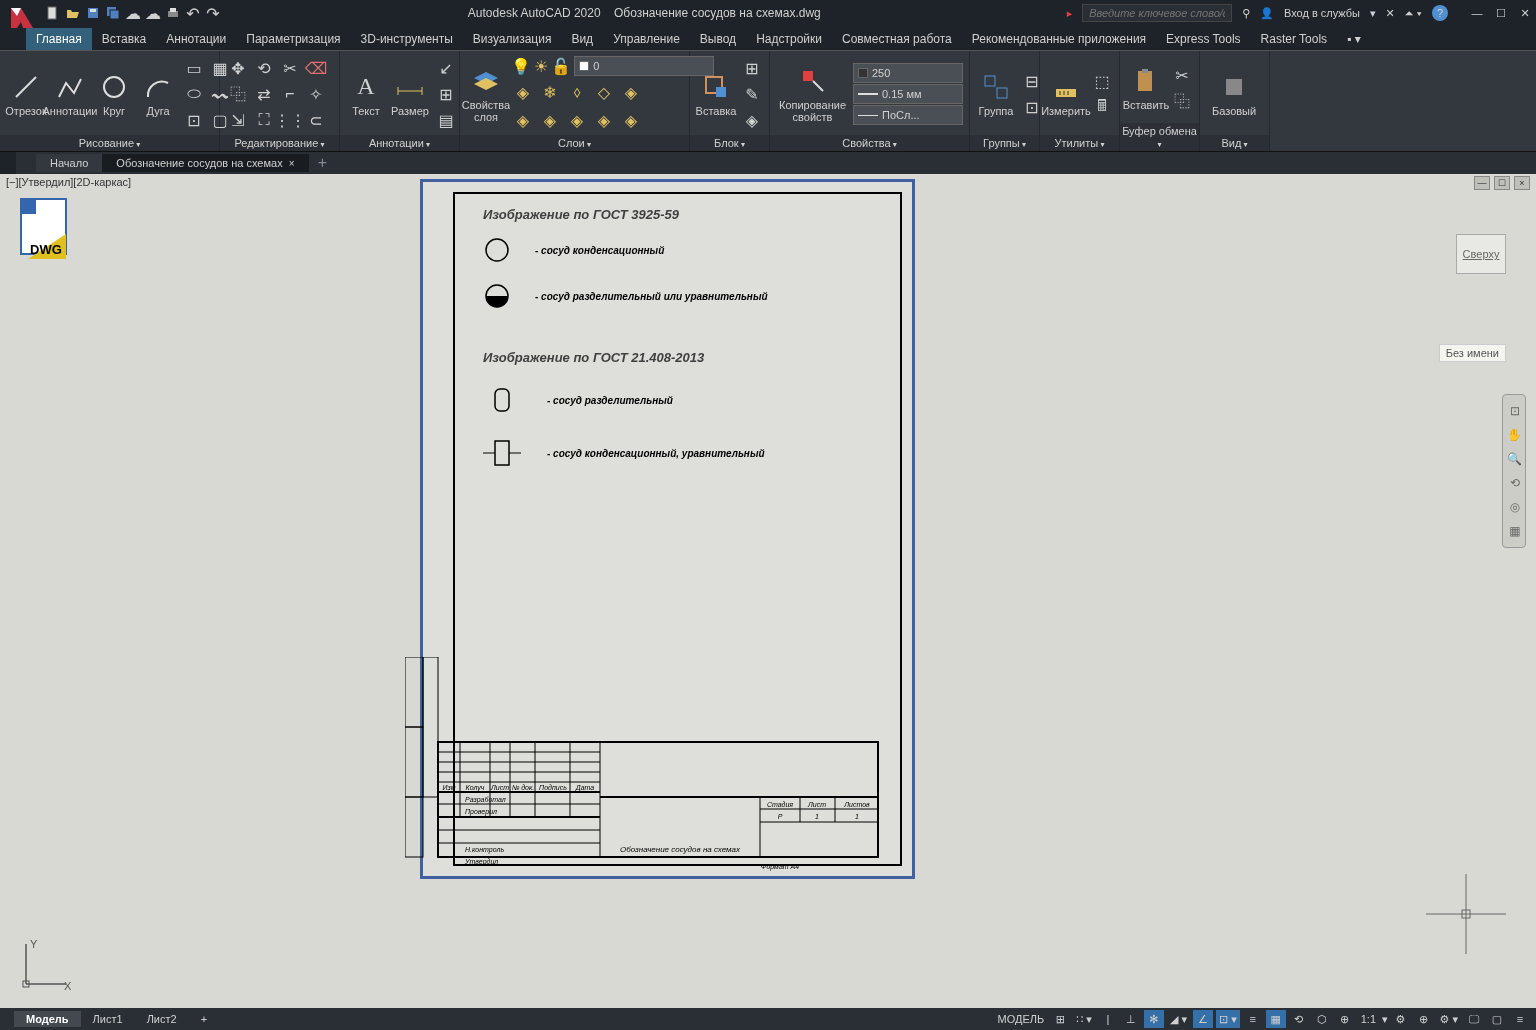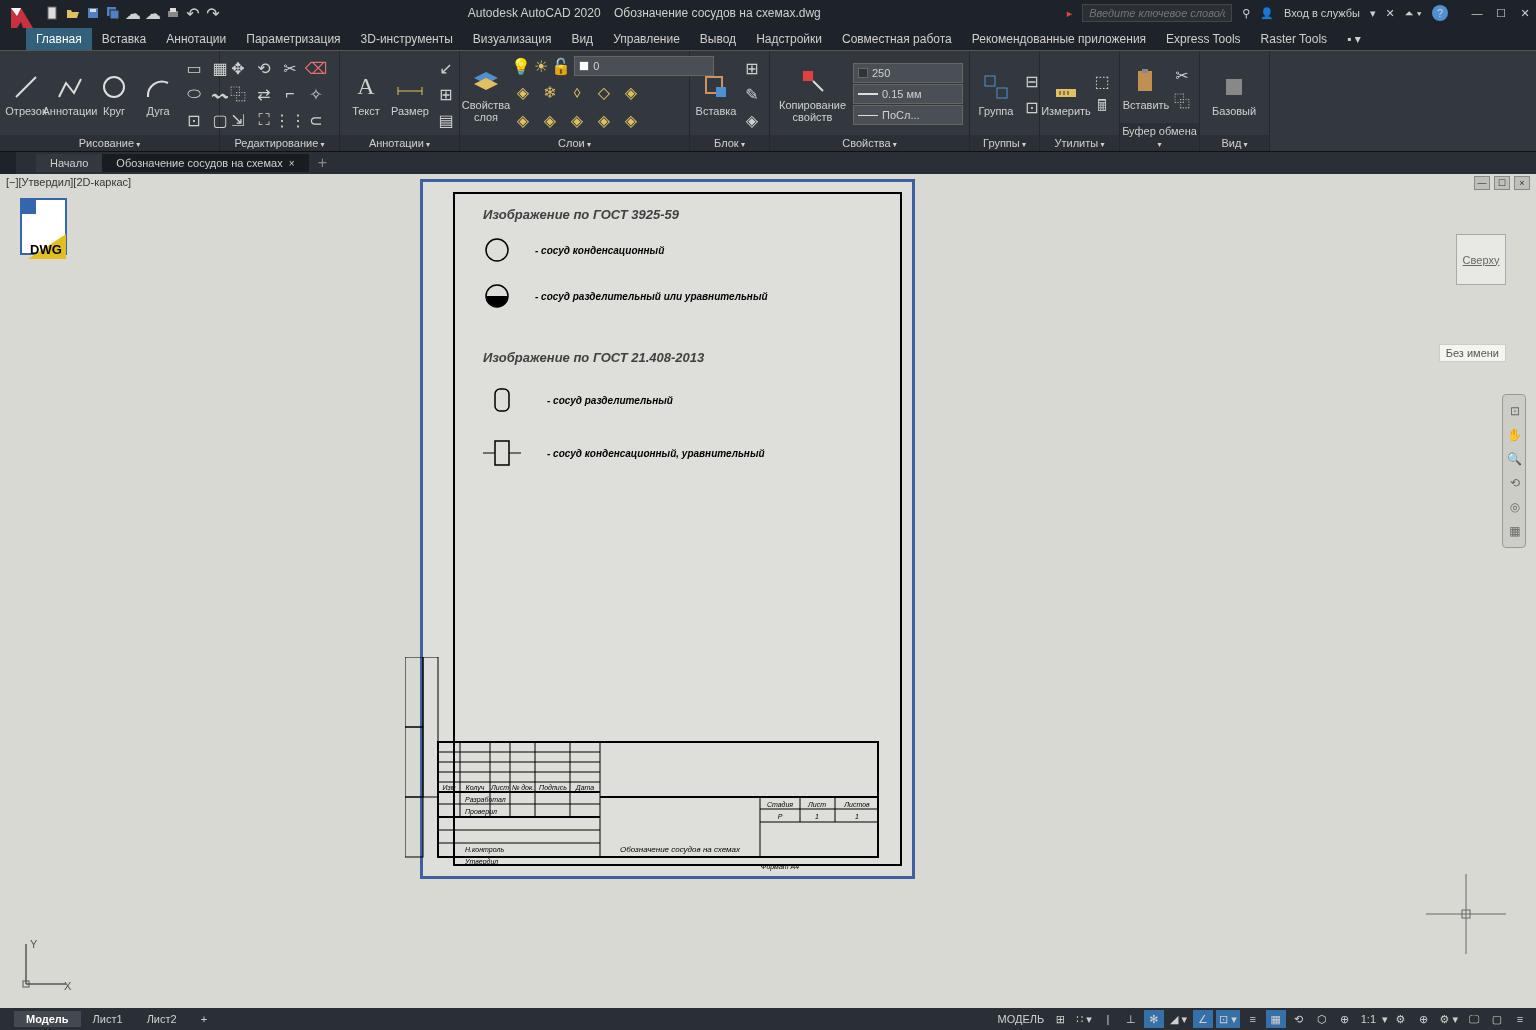--- a/index.html
+++ b/index.html
@@ -44,21 +44,21 @@
 .file-tab.active { background: #191d22; }
 .file-tab .close { margin-left:6px; font-size:10px; }
 .file-tab.start { background: #33383f; }
 .add-tab { width:20px; height:20px; display:flex; align-items:center; justify-content:center; cursor:pointer; margin-left:4px; color:#888; }
 
 
 .workspace { position: relative; height: calc(1030px - 26px - 24px - 102px - 22px - 22px); background: #d9d9d4; overflow:hidden; }
 .vp-label { position:absolute; top:2px; left:6px; font-size:11px; color:#333; }
 .vp-controls { position:absolute; top:2px; right:6px; display:flex; gap:4px; }
 .vp-ctrl { width:16px; height:14px; border:1px solid #888; background:#c0c0bb; cursor:pointer; font-size:9px; display:flex; align-items:center; justify-content:center; color:#333;}
-.viewcube { position:absolute; top:60px; right:30px; width:50px; height:51px; background:#e8e8e4; border:1px solid #aaa; display:flex; align-items:center; justify-content:center; font-size:11px; color:#666; cursor:pointer;text-decoration:underline; }
+.viewcube { position:absolute; top:60px; right:30px; width:50px; height:40px; background:#e8e8e4; border:1px solid #aaa; display:flex; align-items:center; justify-content:center; font-size:11px; color:#666; cursor:pointer;text-decoration:underline; }
 .nav-toolbar { position:absolute; top:220px; right:10px; width:24px; background:rgba(200,200,195,0.7); border:1px solid #999; border-radius:4px; padding:4px 0; }
 .nav-tool { width:24px; height:24px; cursor:pointer; display:flex; align-items:center; justify-content:center; color:#666; font-size:12px; }
 .layer-badge { position:absolute; top:170px; right:30px; background:#f5f5f0; padding:2px 6px; font-size:11px; color:#555; border:1px solid #ccc;}
 .dwg-icon { position:absolute; top:20px; left:16px; width:60px; height:75px; }
 .ucs-icon { position:absolute; bottom:10px; left:16px; }
 .crosshair { position:absolute; bottom:50px; right:30px; }
 
 
 .drawing { position:absolute; top:5px; left:420px; width:495px; height:700px; background:#dededa; border:3px solid #4060a0; }
 .frame-outer { position:absolute; top:10px; left:30px; right:10px; bottom:10px; border:2px solid #000; }

